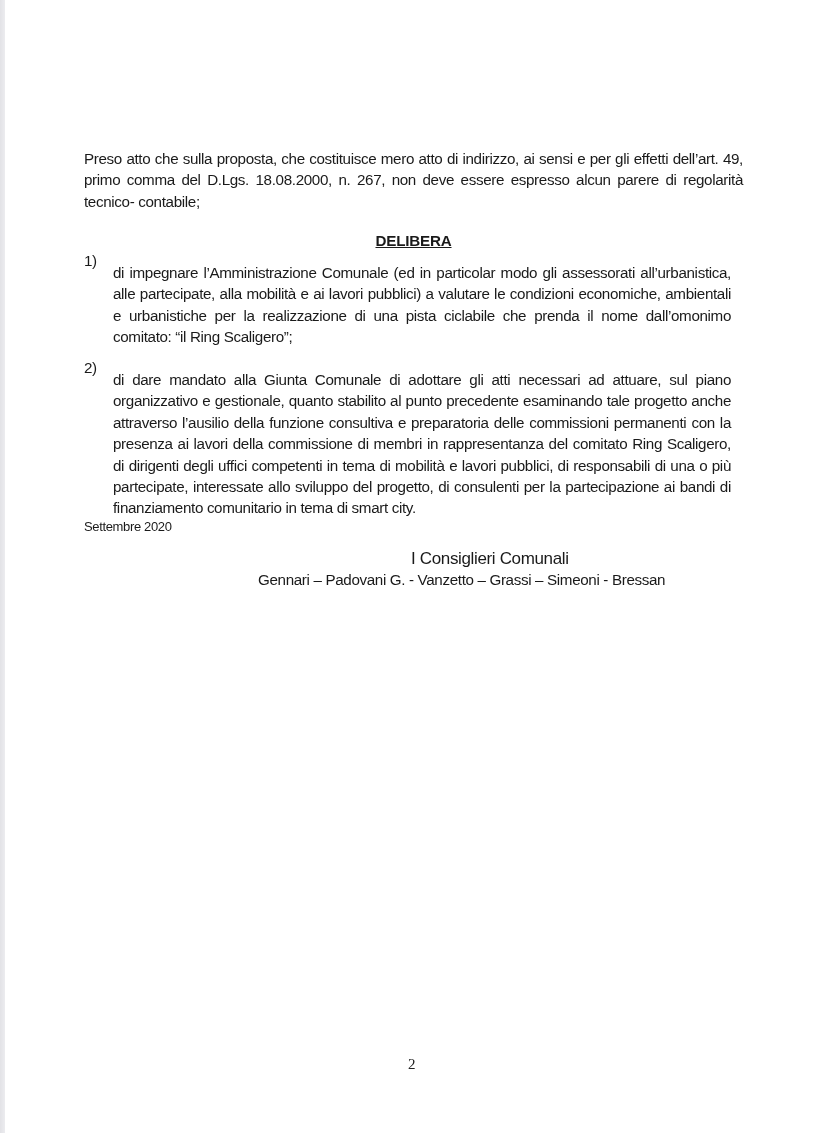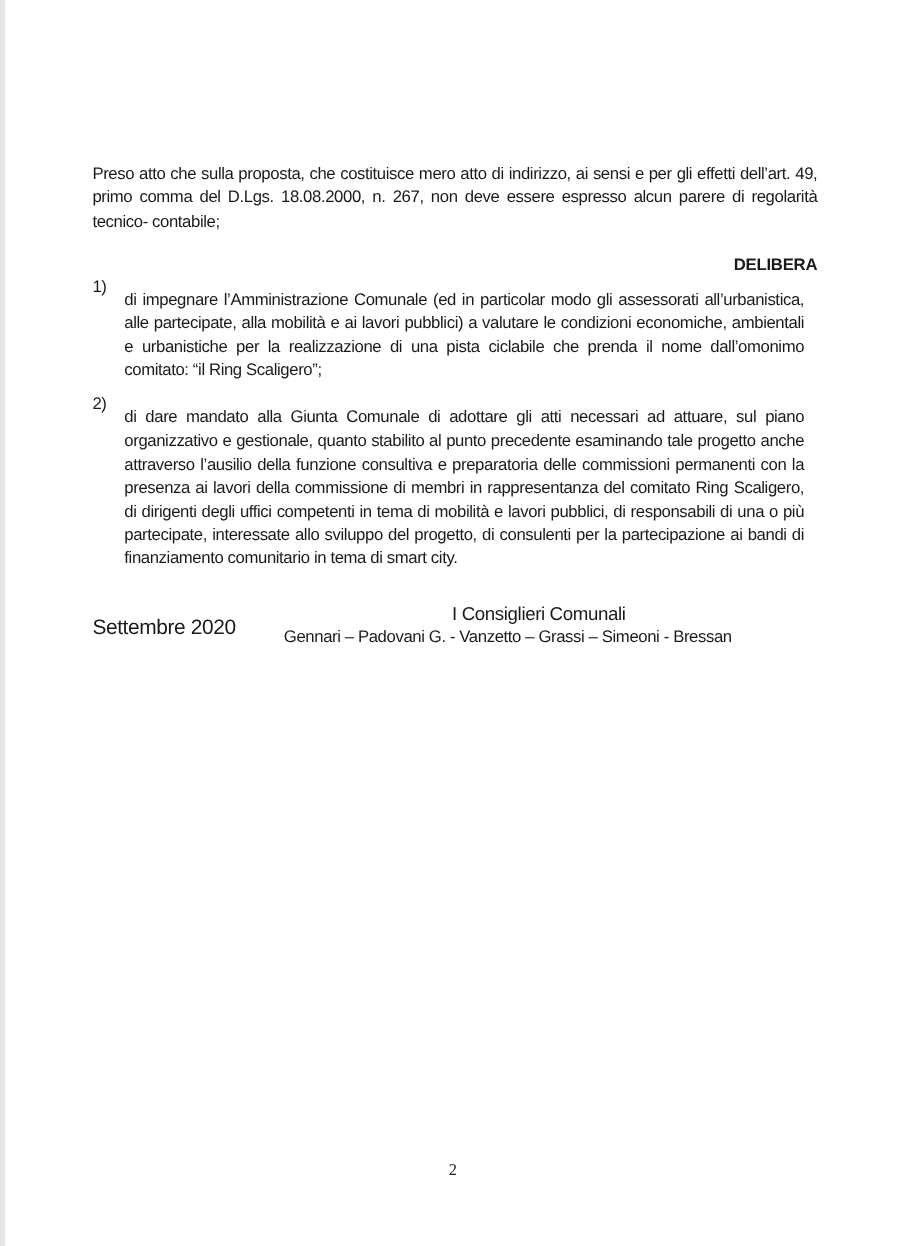--- a/index.html
+++ b/index.html
@@ -42,25 +42,26 @@
     .block p.last {
       text-align-last: left;
     }
     #visto { top: 81px; }
     #preso { top: 148px; }
     .heading {
       position: absolute;
       left: 84px;
       width: 659px;
       top: 231px;
-      text-align: right;
+      text-align: center;
       font-weight: bold;
       font-size: 15.2px;
       line-height: 20px;
       letter-spacing: -0.2px;
+      text-decoration: underline;
     }
     .item {
       position: absolute;
       left: 84px;
       width: 659px;
       font-size: 15.2px;
       line-height: 21.4px;
       letter-spacing: -0.35px;
       display: flex;
     }
@@ -72,22 +73,22 @@
     .item .text {
       flex: 1;
       text-align: justify;
       margin: 12px;
     }
     #item1 { top: 250px; }
     #item2 { top: 357px; }
     .date {
       position: absolute;
       left: 84px;
-      top: 560px;
-      font-size: 19px;
+      top: 516px;
+      font-size: 13px;
       line-height: 21px;
       letter-spacing: -0.35px;
     }
     .signers-title {
       position: absolute;
       left: 411px;
       top: 548px;
       font-size: 17px;
       line-height: 21px;
       letter-spacing: -0.35px;

